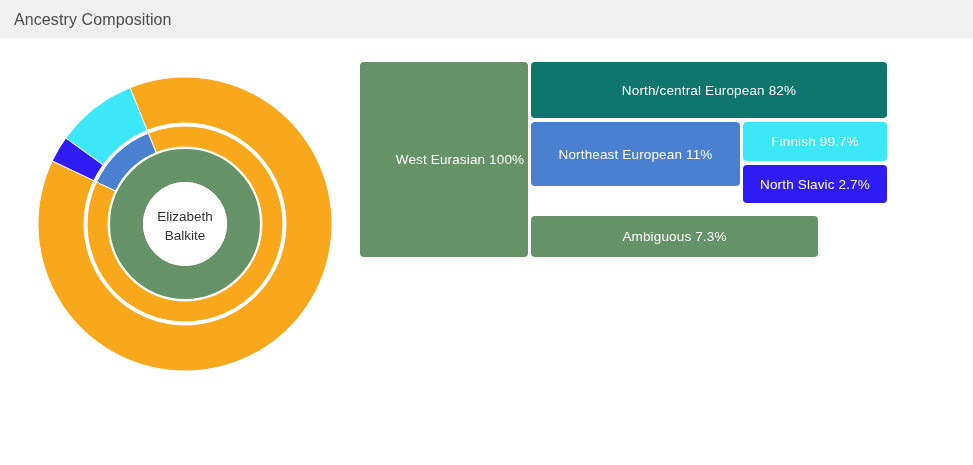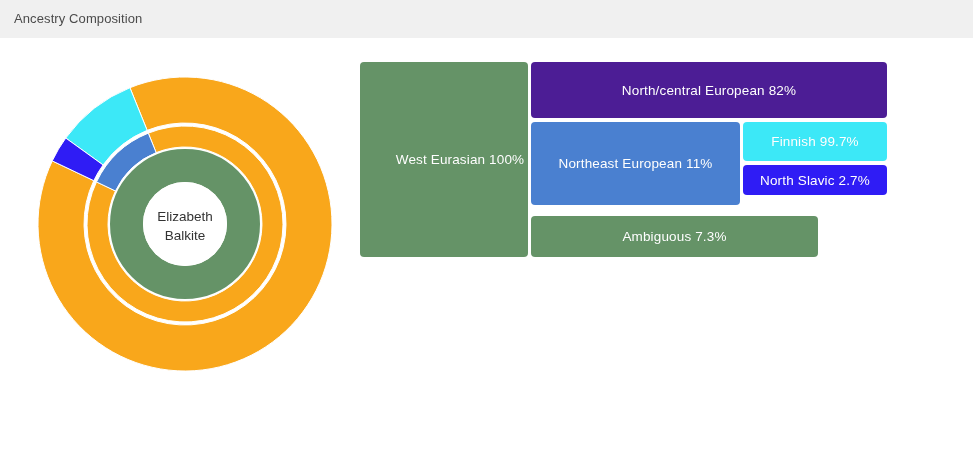--- a/index.html
+++ b/index.html
@@ -24,21 +24,21 @@
     top: 0;
     width: 973px;
     height: 38px;
     background: #f0f0f0;
     box-sizing: border-box;
   }
   #header-title {
     position: absolute;
     left: 14px;
     top: 11px;
-    font-size: 13px;
+    font-size: 16px;
     color: #4b4b4b;
     letter-spacing: 0.1px;
     white-space: nowrap;
   }
 
   
   #content-area {
     position: absolute;
     left: 0;
     top: 38px;
@@ -81,23 +81,23 @@
     color: #ffffff;
     font-size: 13.5px;
     letter-spacing: 0.15px;
     white-space: nowrap;
     text-shadow: 0 0 1px rgba(0,0,0,0.06);
   }
   .bar-label { pointer-events: none; }
 
   #seg-west-eurasian { left: 0px;   top: 0px;   width: 168px; height: 195px; padding-left: 32px; }
   #seg-north-central { left: 171px; top: 0px;   width: 356px; height: 56px;  }
-  #seg-northeast     { left: 171px; top: 60px;  width: 209px; height: 83px;  }
+  #seg-northeast     { left: 171px; top: 60px;  width: 209px; height: 64px;  }
   #seg-finnish       { left: 383px; top: 60px;  width: 144px; height: 39px;  }
-  #seg-north-slavic  { left: 383px; top: 103px; width: 144px; height: 30px;  }
+  #seg-north-slavic  { left: 383px; top: 103px; width: 144px; height: 38px;  }
   #seg-ambiguous     { left: 171px; top: 154px; width: 287px; height: 41px;  }
 </style>
 </head>
 <body>
 
 <div id="header-bar" style="background: rgb(240, 240, 240);">
   <div id="header-title" style="color: rgb(75, 75, 75);">Ancestry Composition</div>
 </div>
 
 <div id="content-area">
@@ -124,21 +124,21 @@
       <text class="sunburst-center-label" x="155" y="176" text-anchor="middle">Balkite</text>
     </svg>
   </div>
 
   <div id="bar-chart">
 
     <div class="bar-seg" id="seg-west-eurasian" style="background: rgb(101, 147, 103);">
       <span class="bar-label">West Eurasian 100%</span>
     </div>
 
-    <div class="bar-seg" id="seg-north-central" style="background: #4c1d95;">
+    <div class="bar-seg" id="seg-north-central" style="background: #0f766e;">
       <span class="bar-label">North/central European 82%</span>
     </div>
 
     <div class="bar-seg" id="seg-northeast" style="background: rgb(74, 128, 208);">
       <span class="bar-label">Northeast European 11%</span>
     </div>
 
     <div class="bar-seg" id="seg-finnish" style="background: rgb(60, 232, 247);">
       <span class="bar-label">Finnish 99.7%</span>
     </div>

